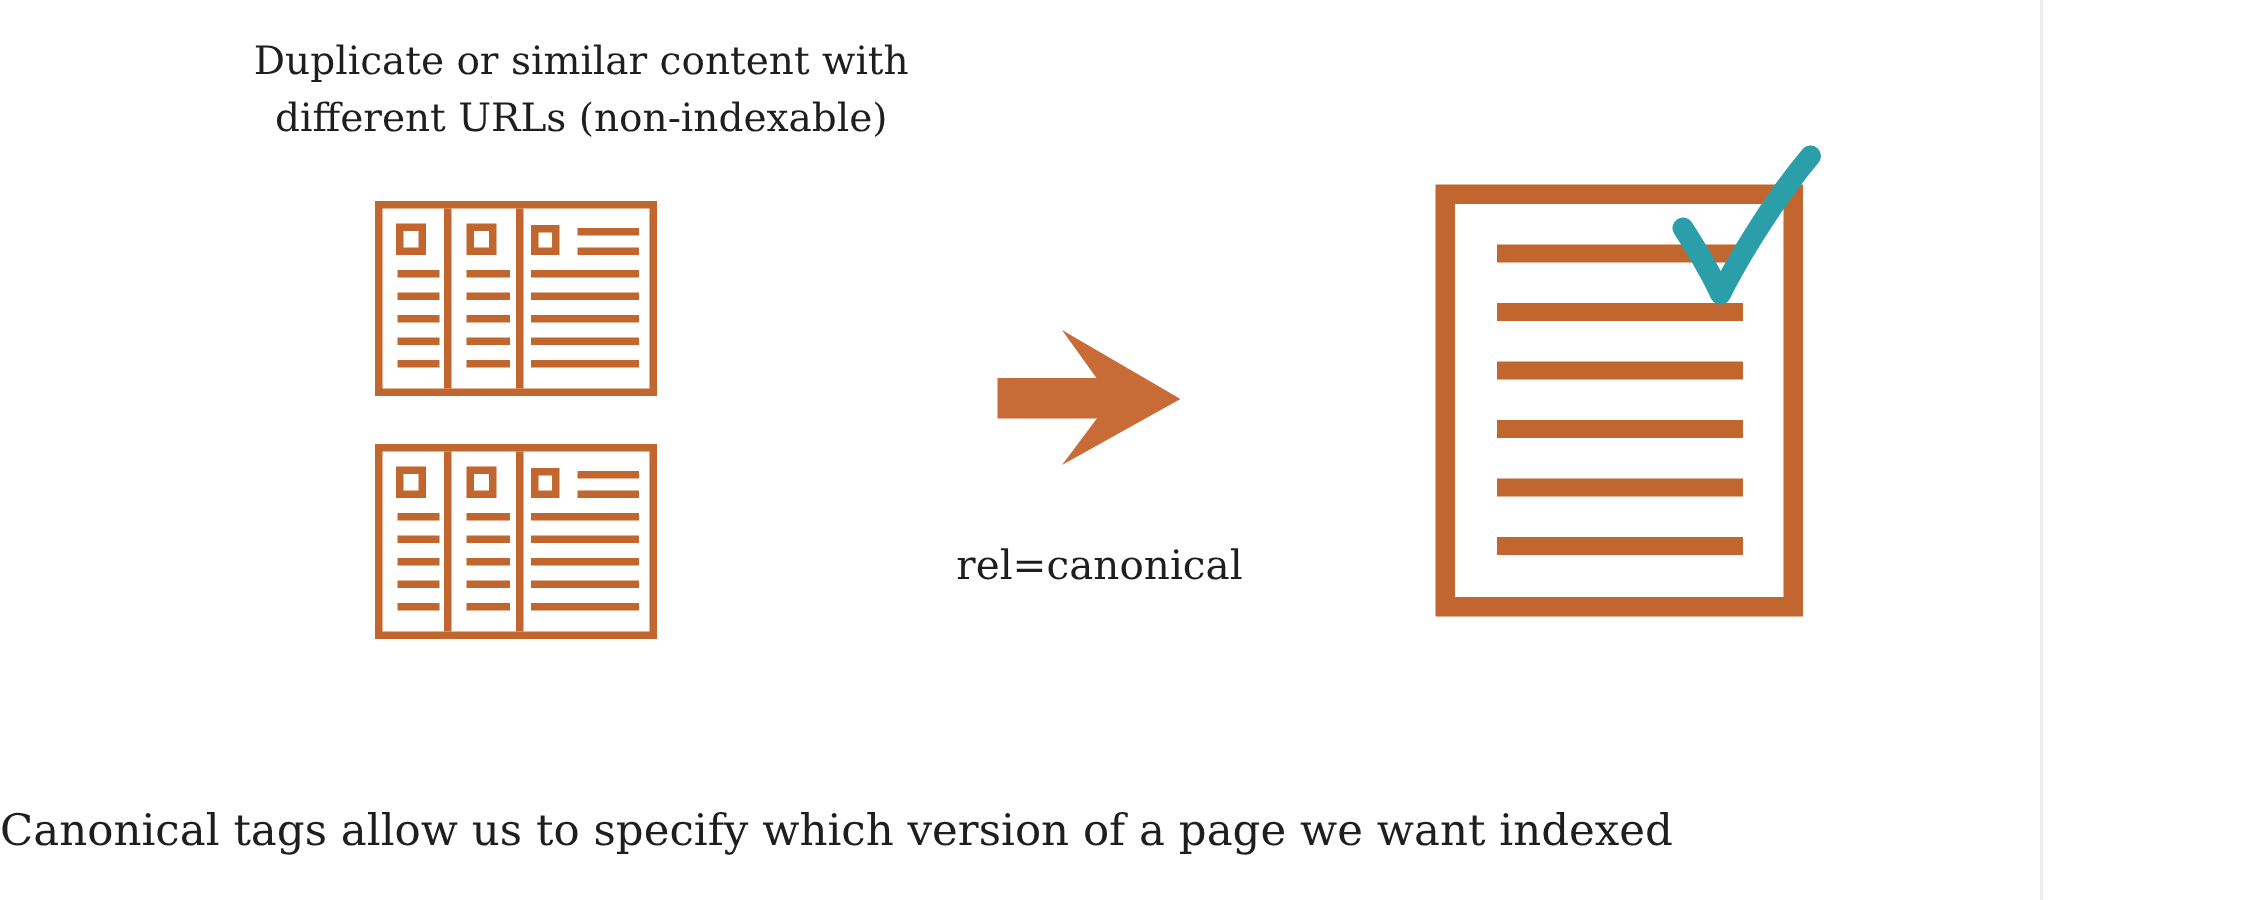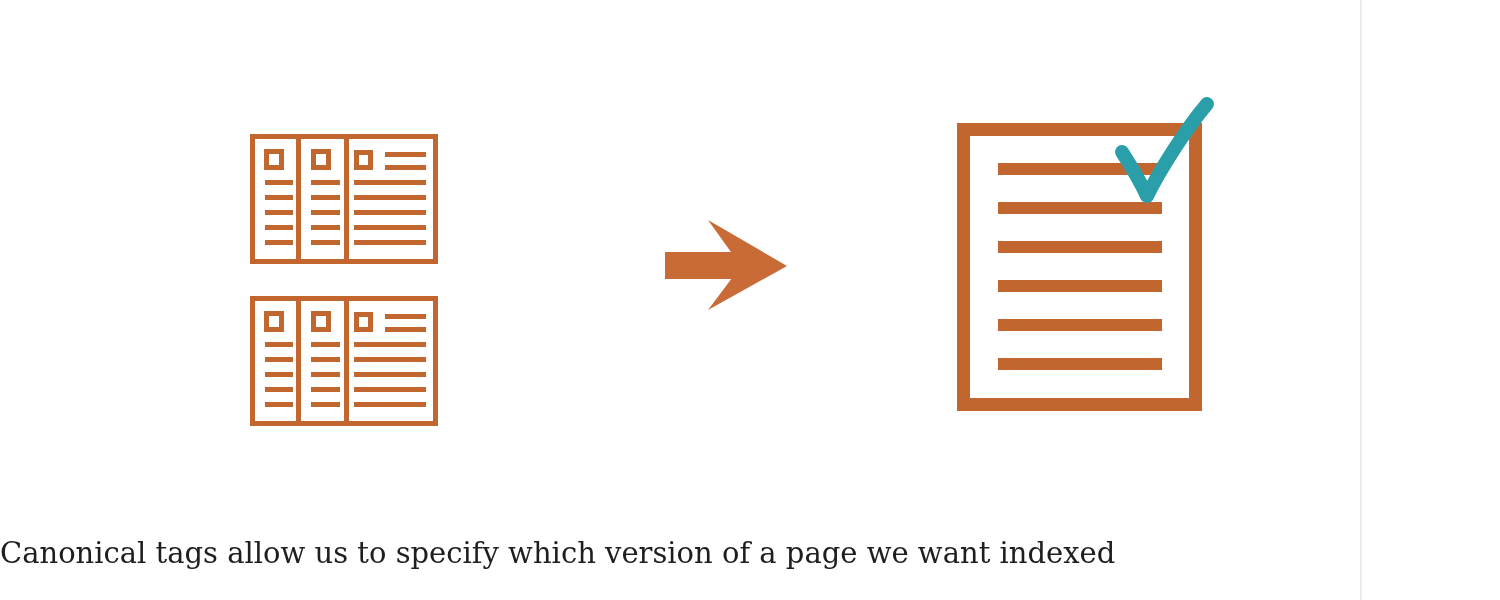--- a/index.html
+++ b/index.html
@@ -59,20 +59,22 @@
     top: 0;
     width: 2px;
     height: 600px;
   }
 </style>
 </head>
 <body>
 
 <div class="canvas" style="color: rgb(30, 30, 30);">
 
+  <div class="abs title-text left-title">Duplicate or similar content with
+different URLs (non-indexable)</div>
 
   <svg class="abs doc-icon-1" width="188" height="130" viewBox="0 0 188 130">
     <g fill="#C2662F">
 
       <rect x="46" y="5" width="5" height="120"></rect>
       <rect x="94" y="5" width="5" height="120"></rect>
 
       <rect x="15" y="46" width="28" height="5"></rect>
       <rect x="15" y="61" width="28" height="5"></rect>
       <rect x="15" y="76" width="28" height="5"></rect>
@@ -132,20 +134,21 @@
     </g>
   </svg>
 
   <svg class="abs arrow-icon" width="135" height="102" viewBox="0 0 135 102">
     <g fill="#C96B37">
       <rect x="5" y="37" width="78" height="27"></rect>
       <polygon points="48,5 127,51 48,95 81,51"></polygon>
     </g>
   </svg>
 
+  <div class="abs rel-label">rel=canonical</div>
 
 
   <svg class="abs canonical-icon" width="285" height="330" viewBox="0 0 285 330">
     <g fill="#C2662F">
       <rect x="60" y="70" width="164" height="12"></rect>
       <rect x="60" y="109" width="164" height="12"></rect>
       <rect x="60" y="148" width="164" height="12"></rect>
       <rect x="60" y="187" width="164" height="12"></rect>
       <rect x="60" y="226" width="164" height="12"></rect>
       <rect x="60" y="265" width="164" height="12"></rect>

